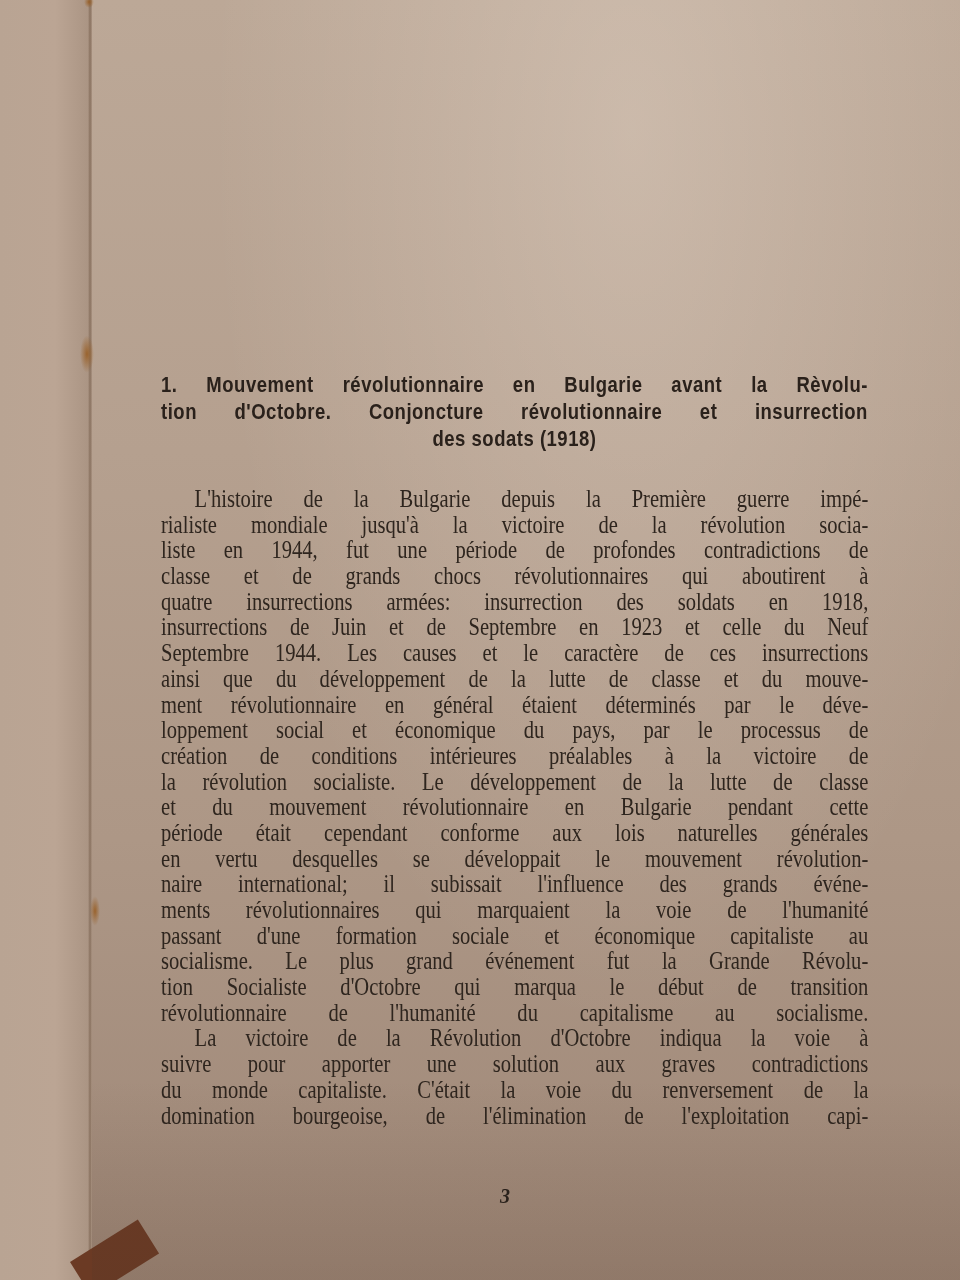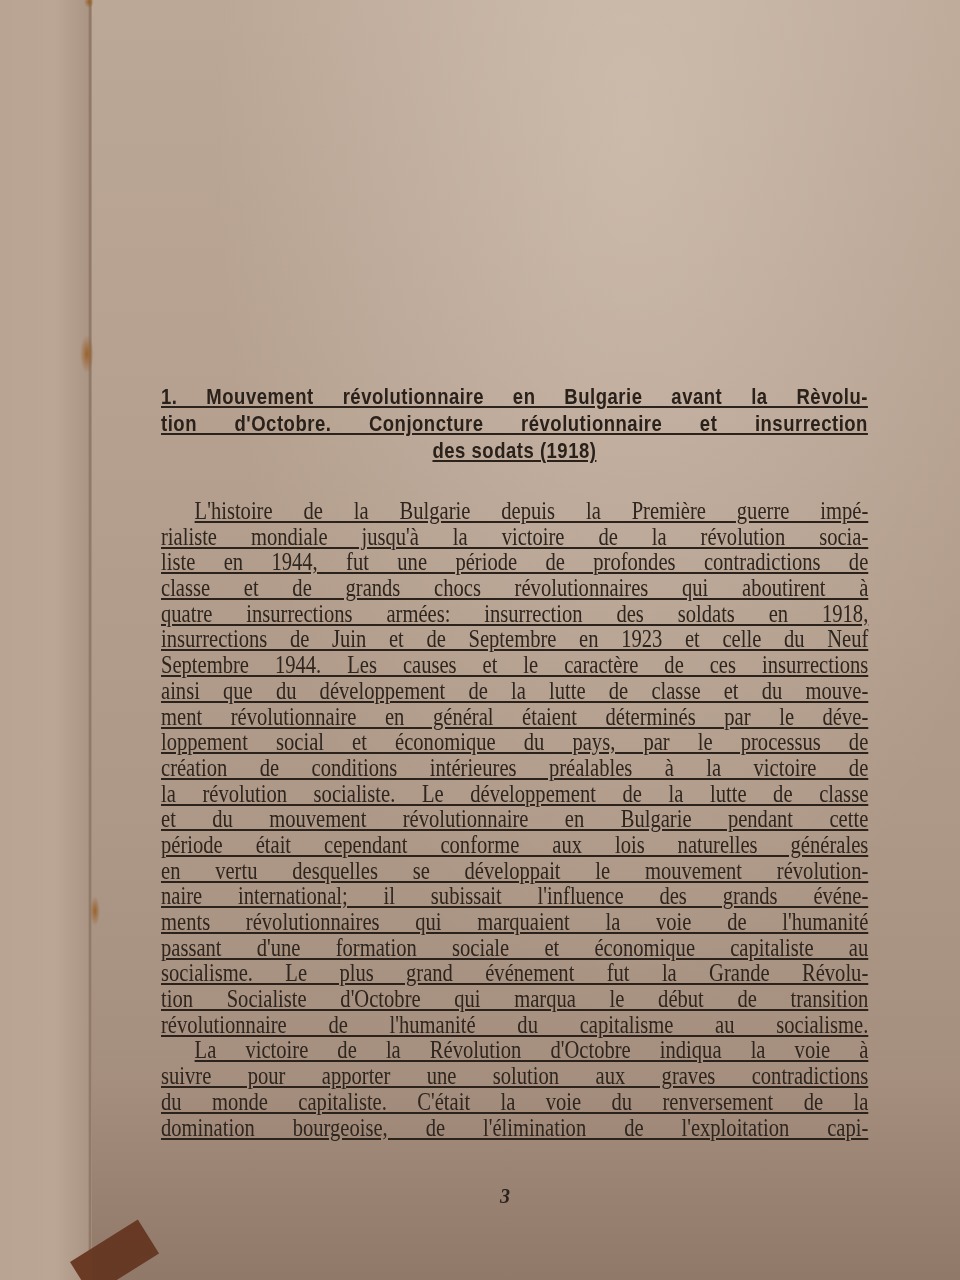--- a/index.html
+++ b/index.html
@@ -66,24 +66,23 @@
       position: absolute;
       left: 92px; top: 1080px;
       width: 868px; height: 200px;
       background: linear-gradient(180deg, rgba(80,55,40,0) 0%, rgba(80,55,40,0.18) 100%);
       pointer-events: none;
     }
 
     
     .text-block {
       position: absolute;
-      left: 161px; top: 384px;
+      left: 161px; top: 372px;
       width: 706px;
       color: #2b221c;
-      text-decoration: underline;
     }
     .heading {
       font-family: "Liberation Sans", sans-serif;
       font-weight: bold;
       font-size: 21.5px;
       line-height: 27px;
       letter-spacing: 0.6px;
       transform: scaleX(0.86);
       transform-origin: left top;
       width: 822px;

